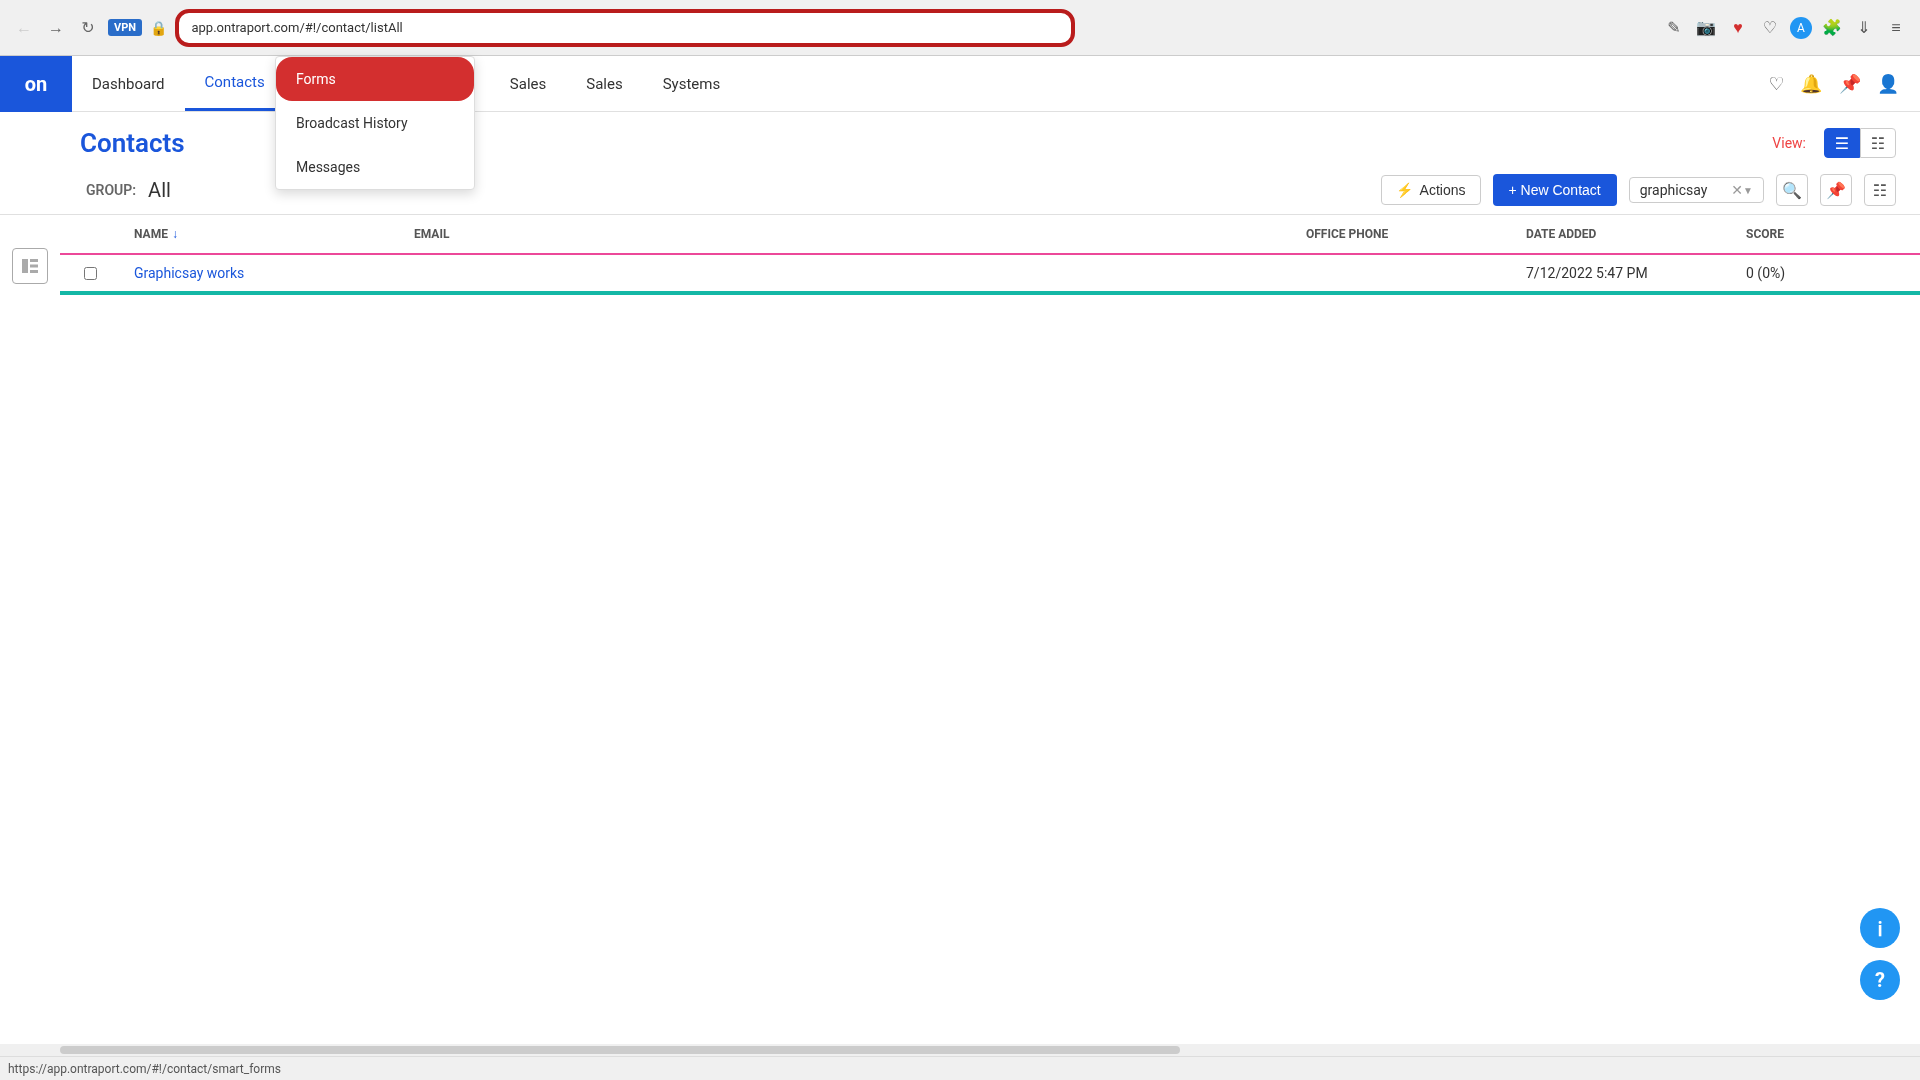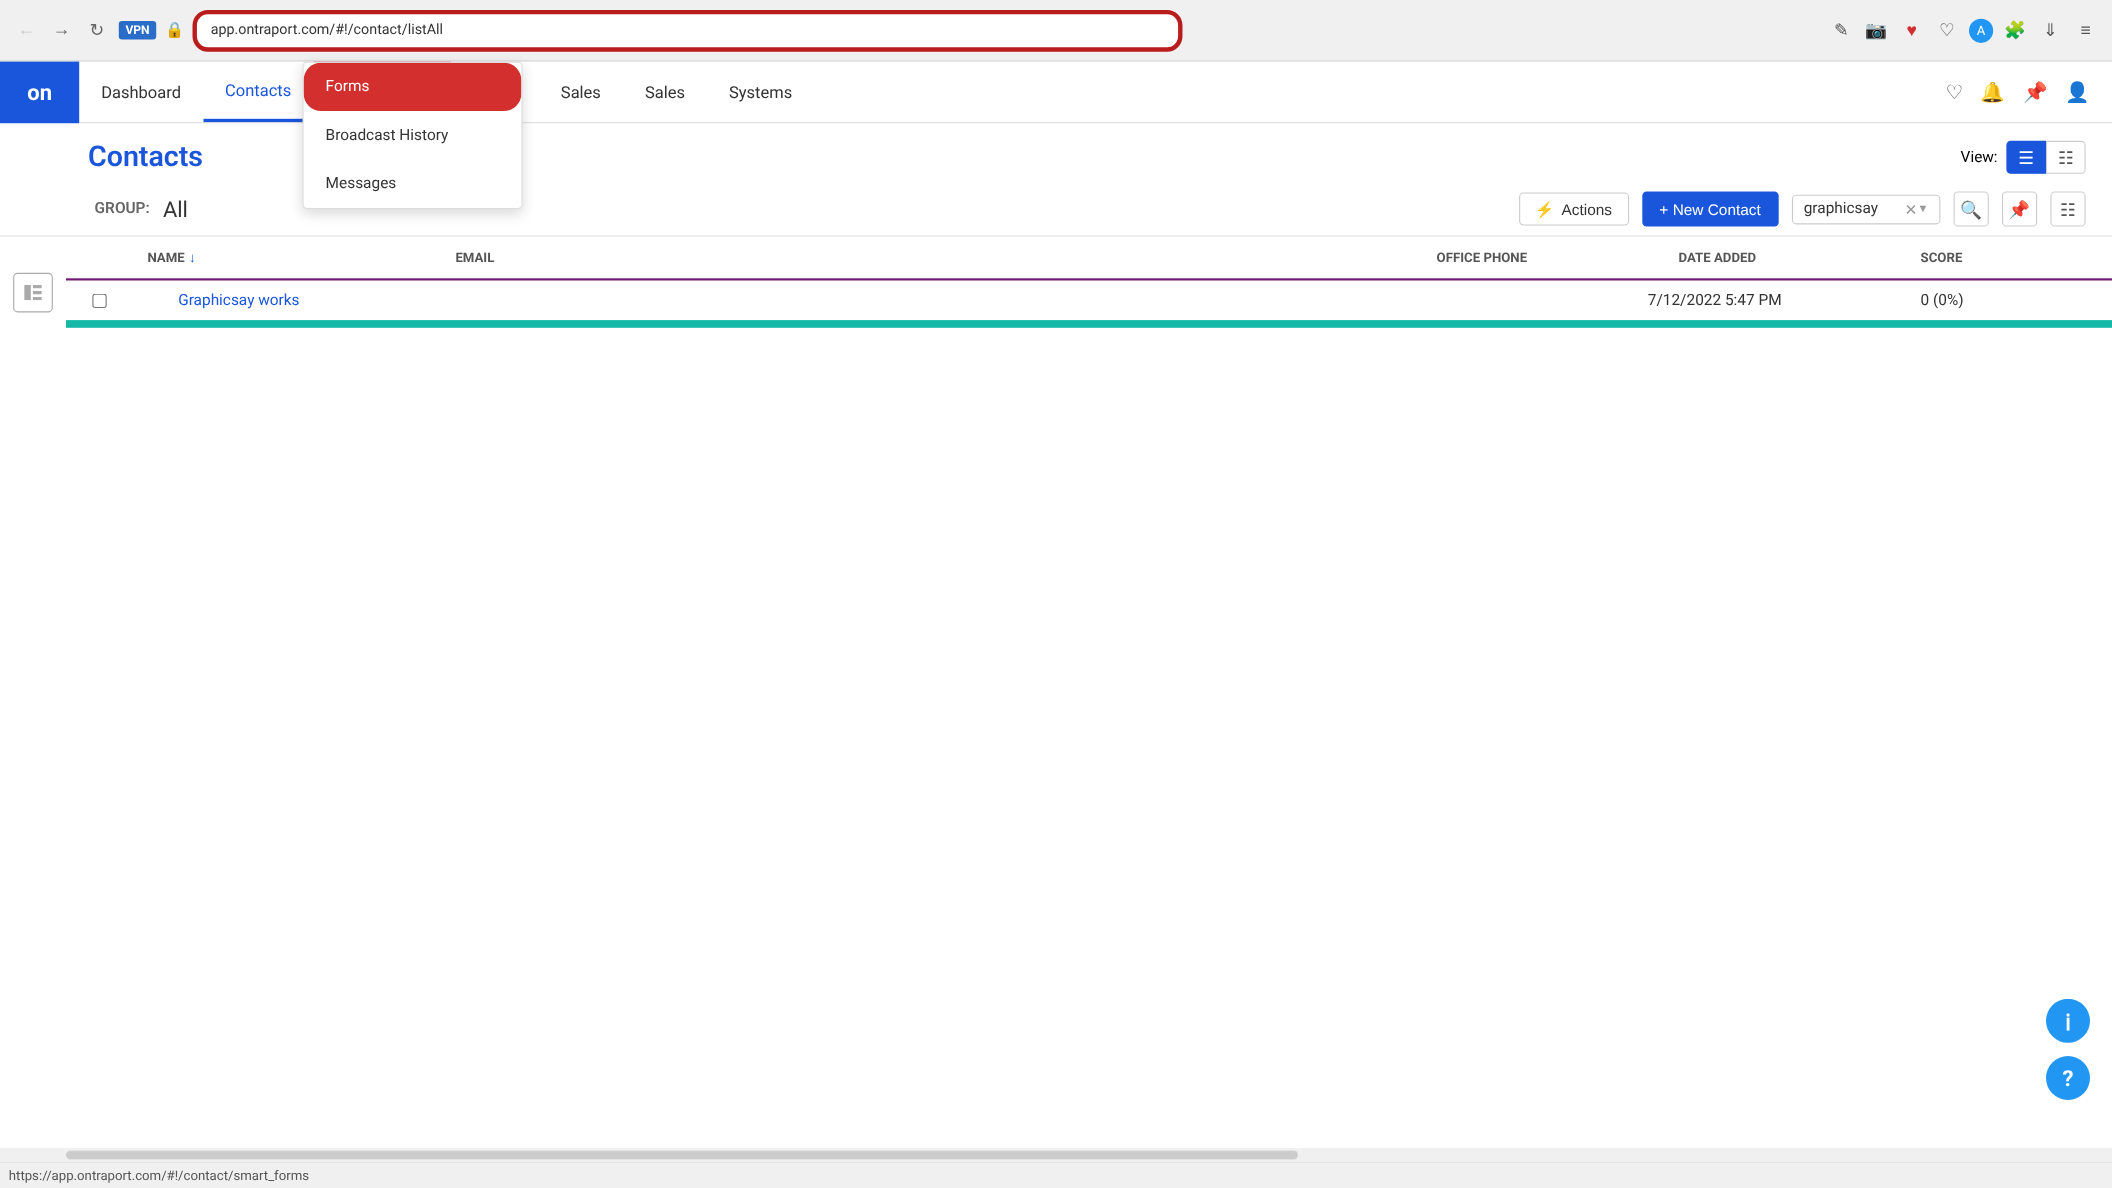--- a/index.html
+++ b/index.html
@@ -129,43 +129,43 @@
     }
     .search-text { font-size: 14px; color: #333; }
     .search-clear { color: #999; cursor: pointer; display: flex; align-items: center; }
     .search-clear-chevron { font-size: 10px; }
     .toolbar-icon-btn {
       width: 32px; height: 32px; display: flex; align-items: center; justify-content: center;
       cursor: pointer; color: #555; font-size: 16px; border: 1px solid #ccc; border-radius: 4px;
     }
 
     
-    .view-label { font-size: 14px; color: #000000; margin-right: 0; }
+    .view-label { font-size: 14px; color: #ef4444; margin-right: 10px; }
     .view-toggle { display: flex; align-items: center; gap: 0; }
     .view-btn {
       width: 36px; height: 30px; display: flex; align-items: center; justify-content: center;
       cursor: pointer; border: 1px solid #ccc; font-size: 16px; color: #555;
     }
     .view-btn.active { background: #1a56db; color: white; border-color: #1a56db; }
     .view-btn:first-child { border-radius: 4px 0 0 4px; }
     .view-btn:last-child { border-radius: 0 4px 4px 0; }
     .table-header {
       display: flex;
-      border-bottom: 2px solid #701a75;
+      border-bottom: 2px solid #ec4899;
       padding: 0 24px;
     }
     .col-checkbox { width: 50px; display: flex; align-items: center; }
     .col-name { width: 280px; padding: 12px 0; font-size: 12px; font-weight: 700; color: #555; text-transform: uppercase; display: flex; align-items: center; gap: 4px; }
     .col-email { flex: 1; padding: 12px 0; font-size: 12px; font-weight: 700; color: #555; text-transform: uppercase; }
     .col-phone { width: 220px; padding: 12px 0; font-size: 12px; font-weight: 700; color: #555; text-transform: uppercase; }
     .col-date { width: 220px; padding: 12px 0; font-size: 12px; font-weight: 700; color: #555; text-transform: uppercase; }
     .col-score { width: 150px; padding: 12px 0; font-size: 12px; font-weight: 700; color: #555; text-transform: uppercase; }
     .sort-icon { color: #1a56db; }
 
-    .table-row { display: flex; padding: 0 24px; border-bottom: 7px solid #14b8a6; align-items: center; gap: 28px; }
+    .table-row { display: flex; padding: 0 24px; border-bottom: 4px solid #14b8a6; align-items: center; }
     .row-name { width: 280px; padding: 10px 0; font-size: 14px; color: #1a56db; cursor: pointer; }
     .row-email { flex: 1; padding: 10px 0; font-size: 14px; color: #333; }
     .row-phone { width: 220px; padding: 10px 0; font-size: 14px; color: #333; }
     .row-date { width: 220px; padding: 10px 0; font-size: 14px; color: #333; }
     .row-score { width: 150px; padding: 10px 0; font-size: 14px; color: #333; }
 
     
     .left-sidebar {
       position: absolute; left: 0; top: 0;
       width: 60px; height: 100%;

